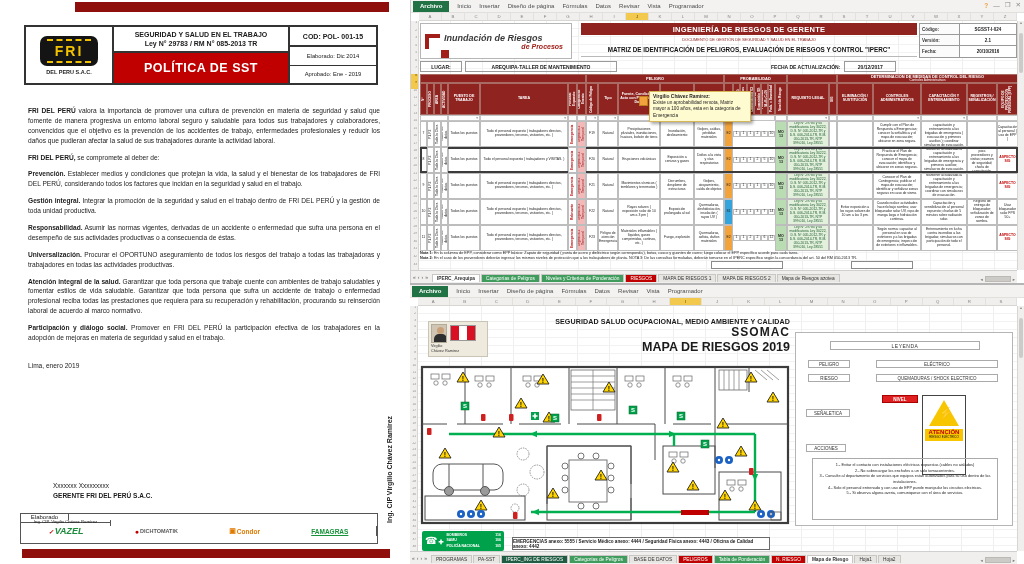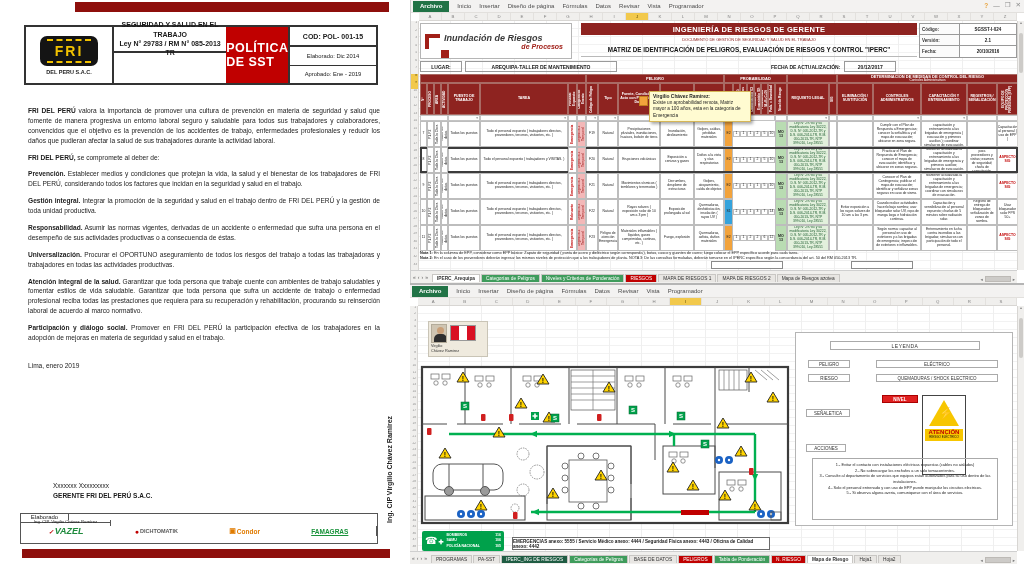--- a/index.html
+++ b/index.html
@@ -11,21 +11,21 @@
   .doc{position:absolute;left:0;top:0;width:410px;height:564px;background:#fff;}
   .doc-topbar{position:absolute;left:75px;top:2px;width:314px;height:10px;background:#8e0f0c;}
   .doc-bottombar{position:absolute;left:22px;top:549px;width:368px;height:9px;background:#8e0f0c;}
   .doc-head{position:absolute;left:24px;top:25px;width:354px;height:60px;border:2px solid #333;display:flex;background:#fff;}
   .head-logo{width:88px;border-right:2px solid #333;display:flex;flex-direction:column;align-items:center;justify-content:center;gap:3px;}
   .fri-badge{width:58px;height:30px;background:#141414;border-radius:7px;position:relative;display:flex;align-items:center;justify-content:center;}
   .fri-badge::before,.fri-badge::after{content:"";position:absolute;left:7px;right:7px;border-top:2px dashed #f2c200;}
   .fri-badge::before{top:3px;} .fri-badge::after{bottom:3px;}
   .fri-txt{color:#f2c200;font-weight:bold;font-size:14px;letter-spacing:2px;text-align:right;}
   .fri-sub{font-size:5.5px;font-weight:bold;color:#222;}
-  .head-mid{flex:1;display:flex;flex-direction:row;border-right:2px solid #333;}
+  .head-mid{flex:1;display:flex;flex-direction:column;border-right:2px solid #333;}
   .head-mid-top{height:26px;display:flex;flex-direction:column;align-items:center;justify-content:center;font-weight:bold;font-size:7px;line-height:1.35;border-bottom:2px solid #333;text-align:center;}
   .head-mid-red{flex:1;background:#c00000;color:#fff;font-weight:bold;font-size:12.5px;display:flex;align-items:center;justify-content:center;letter-spacing:.5px;}
   .head-right{width:86px;display:flex;flex-direction:column;}
   .hr-code{height:20px;border-bottom:2px solid #333;font-size:7px;font-weight:bold;display:flex;align-items:center;justify-content:center;}
   .hr-row{flex:1;border-bottom:1px solid #333;font-size:5.8px;display:flex;align-items:center;justify-content:center;}
   .hr-row:last-child{border-bottom:none;}
   .doc-body{position:absolute;left:28px;top:106px;width:352px;font-size:6.6px;line-height:1.5;text-align:justify;color:#1c1c1c;}
   .doc-body p{margin-bottom:7px;}
   .doc-body p b{font-weight:bold;}
   .doc-date{margin-top:18px;}
@@ -710,20 +710,25 @@
         <i class="fr"></i>
         <i class="fw"></i>
         <i class="fr"></i>
       </span>
     <span class="pname">
       <div>Virgilio</div>
       <div>Chávez Ramirez</div>
     </span>
   </div>
 
+  <div class="mtitles">
+    <div class="mt1">SEGURIDAD SALUD OCUPACIONAL, MEDIO AMBIENTE Y CALIDAD</div>
+    <div class="mt2">SSOMAC</div>
+    <div class="mt3">MAPA DE RIESGOS  2019</div>
+  </div>
 
   <div class="plan">
     <svg viewBox="0 0 372 166" width="372" height="166" xmlns="http://www.w3.org/2000/svg">
       <defs>
         <g id="wtri">
             <path d="M6 0 L12 10 H0 Z" fill="#FFD400" stroke="#222" stroke-width="0.9"></path>
             <text x="6" y="8.6" font-size="7" text-anchor="middle" fill="#111" font-weight="bold" font-family="Liberation Sans">!</text>
           </g>
         <g id="ssign">
             <rect width="8" height="8" fill="#00A14B" stroke="#066a31" stroke-width="0.5"></rect>

